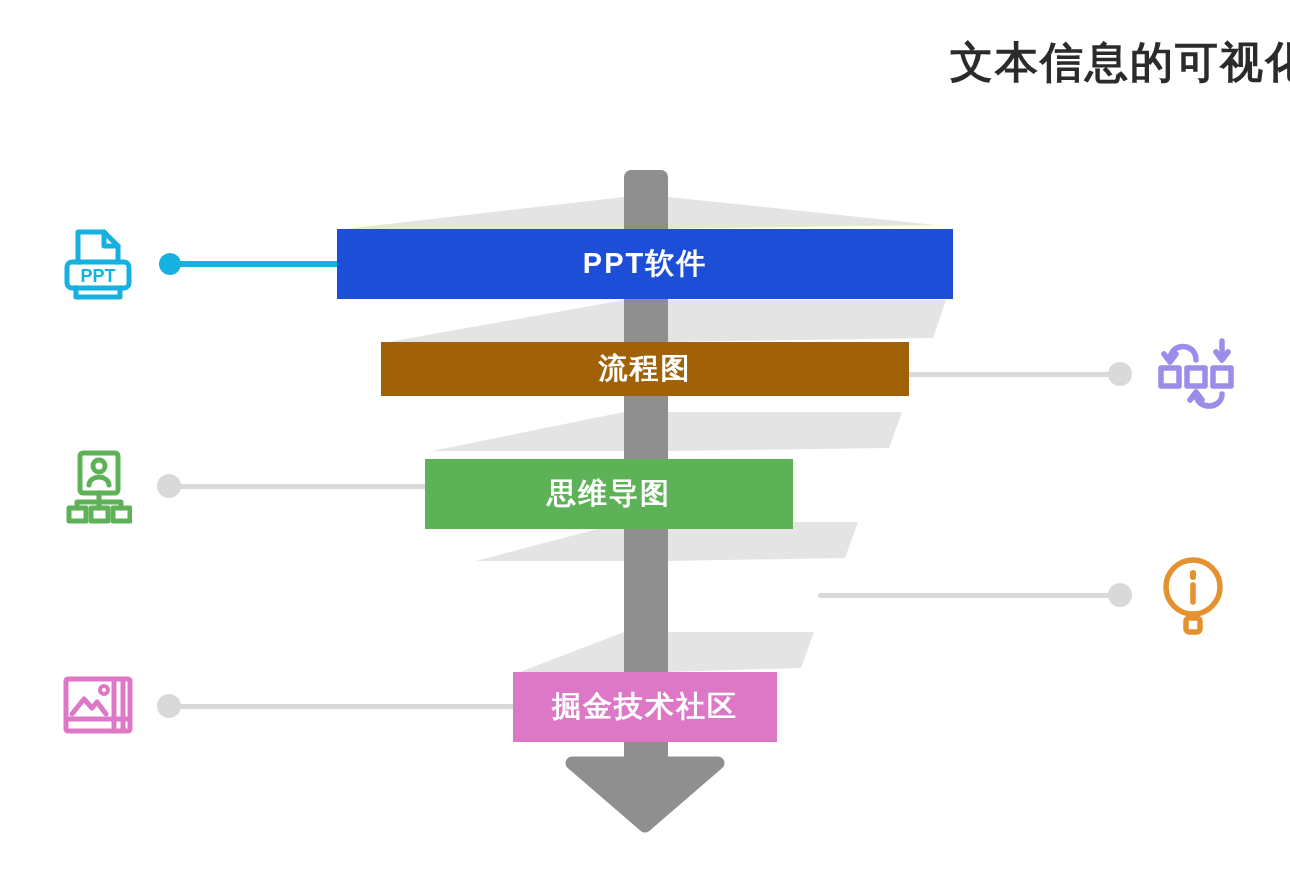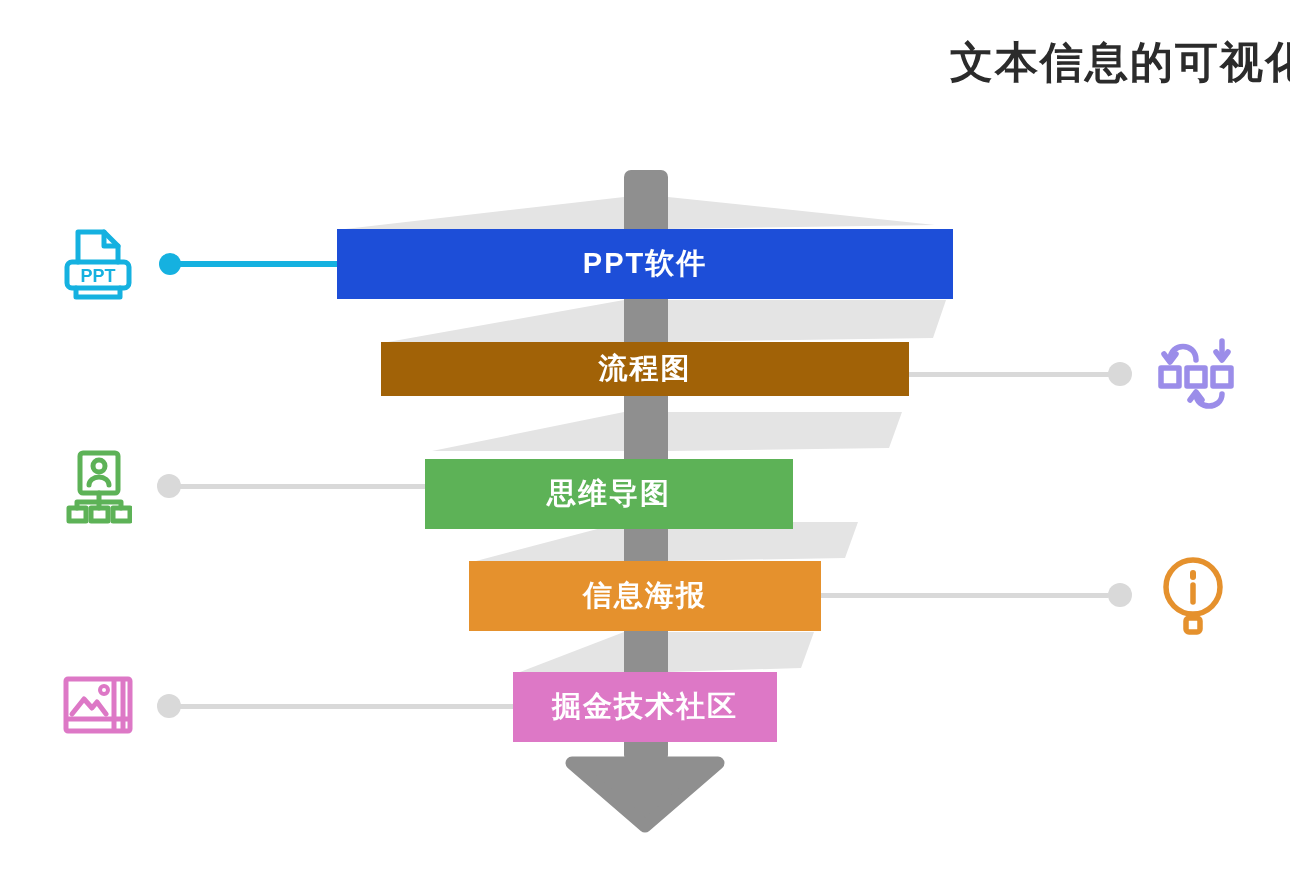--- a/index.html
+++ b/index.html
@@ -71,23 +71,20 @@
 
   <div class="bar" style="left: 337px; top: 229px; width: 616px; background: #1d4ed8;">
     <span class="bar-label">PPT软件</span>
   </div>
   <div class="bar" style="left: 381px; top: 342px; width: 528px; height: 54px; background: #a16207;">
     <span class="bar-label">流程图</span>
   </div>
   <div class="bar" style="left: 425px; top: 451px; width: 368px; background: rgb(93, 178, 87); margin-top: 8px;">
     <span class="bar-label">思维导图</span>
   </div>
-  <div class="bar" style="left: 469px; top: 561px; width: 352px; background: rgb(229, 145, 45);">
-    <span class="bar-label">信息海报</span>
-  </div>
   <div class="bar" style="left: 513px; top: 672px; width: 264px; background: rgb(221, 120, 198);">
     <span class="bar-label">掘金技术社区</span>
   </div>
 
   <svg class="side-icon" style="left: 64px; top: 226px; color: rgb(21, 177, 224);" width="68" height="80" viewBox="0 0 68 80" fill="none" stroke-linecap="round" stroke-linejoin="round">
     <path d="M14 36 V6 H40 L54 20 V36" stroke="currentColor" stroke-width="5"></path>
     <path d="M40 6 V20 H54" stroke="currentColor" stroke-width="5"></path>
     <rect x="3" y="36" width="62" height="26" rx="5" stroke="currentColor" stroke-width="5"></rect>
     <path d="M12 62 V71 H56 V62" stroke="currentColor" stroke-width="5"></path>
     <text x="34" y="56" text-anchor="middle" font-size="18" font-weight="bold" font-family="Liberation Sans, sans-serif" fill="currentColor" stroke="none">PPT</text>

